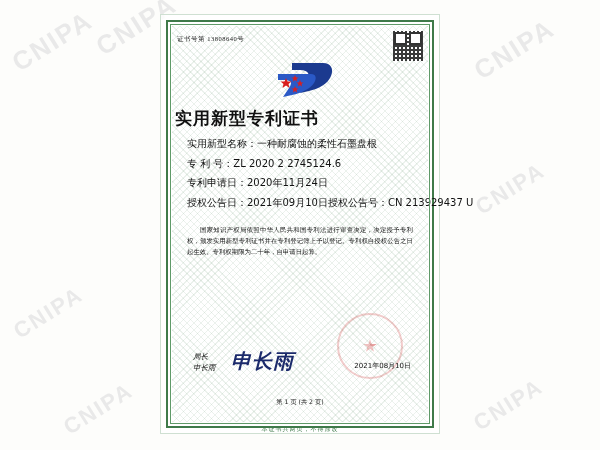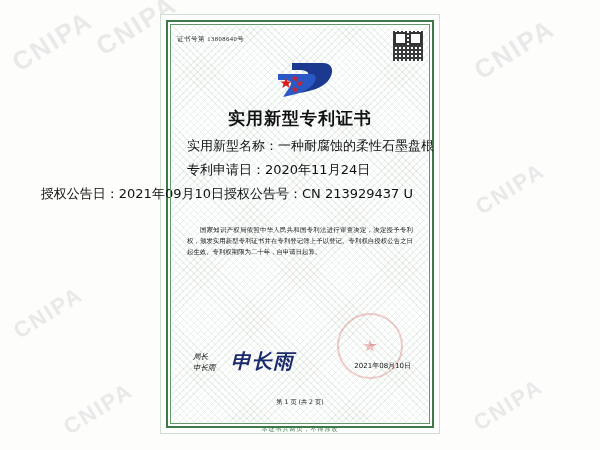--- a/index.html
+++ b/index.html
@@ -120,46 +120,45 @@
     justify-content: center;
     align-items: center;
   }
   .emblem { width: 74px; height: 46px; }
 
   
   .title {
     position: absolute;
     top: 78px;
     left: 0; right: 0;
-    text-align: center;
     font-family: "DejaVu Serif", serif;
     font-weight: bold;
     font-size: 17px;
     letter-spacing: 1px;
     color: #111;
   }
 
   
   .fields {
     position: absolute;
     top: 108px;
     left: 12px;
     right: 12px;
   }
   .field {
-    font-size: 13px;
+    font-size: 10px;
     color: #111;
     line-height: 1.45;
     margin-bottom: 5px;
     white-space: nowrap;
     font-family: "DejaVu Sans", sans-serif;
   }
   .field .k { display: inline-block; }
   .field .v { display: inline-block; }
-  .row2 { display: flex; justify-content: flex-end; }
+  .row2 { display: flex; justify-content: space-between; }
   .row2 .field { margin-bottom: 5px; }
 
   
   .para {
     position: absolute;
     left: 12px;
     right: 12px;
     top: 196px;
     font-size: 6.4px;
     line-height: 1.75;
@@ -277,20 +276,23 @@
             <polygon points="64,56 66,61 71,61 67,64 68,69 64,66 60,69 61,64 57,61 62,61"></polygon>
           </g>
         </svg>
       </div>
 
       <div class="title">实用新型专利证书</div>
 
       <div class="fields">
         <div class="field">
           <span class="k">实用新型名称：</span><span class="v">一种耐腐蚀的柔性石墨盘根</span>
+        </div>
+        <div class="field">
+          <span class="k">专 利 号：</span><span class="v">ZL 2020 2 2745124.6</span>
         </div>
         <div class="field">
           <span class="k">专利申请日：</span><span class="v">2020年11月24日</span>
         </div>
         <div class="row2">
           <div class="field">
             <span class="k">授权公告日：</span><span class="v">2021年09月10日</span>
           </div>
           <div class="field">
             <span class="k">授权公告号：</span><span class="v">CN 213929437 U</span>

